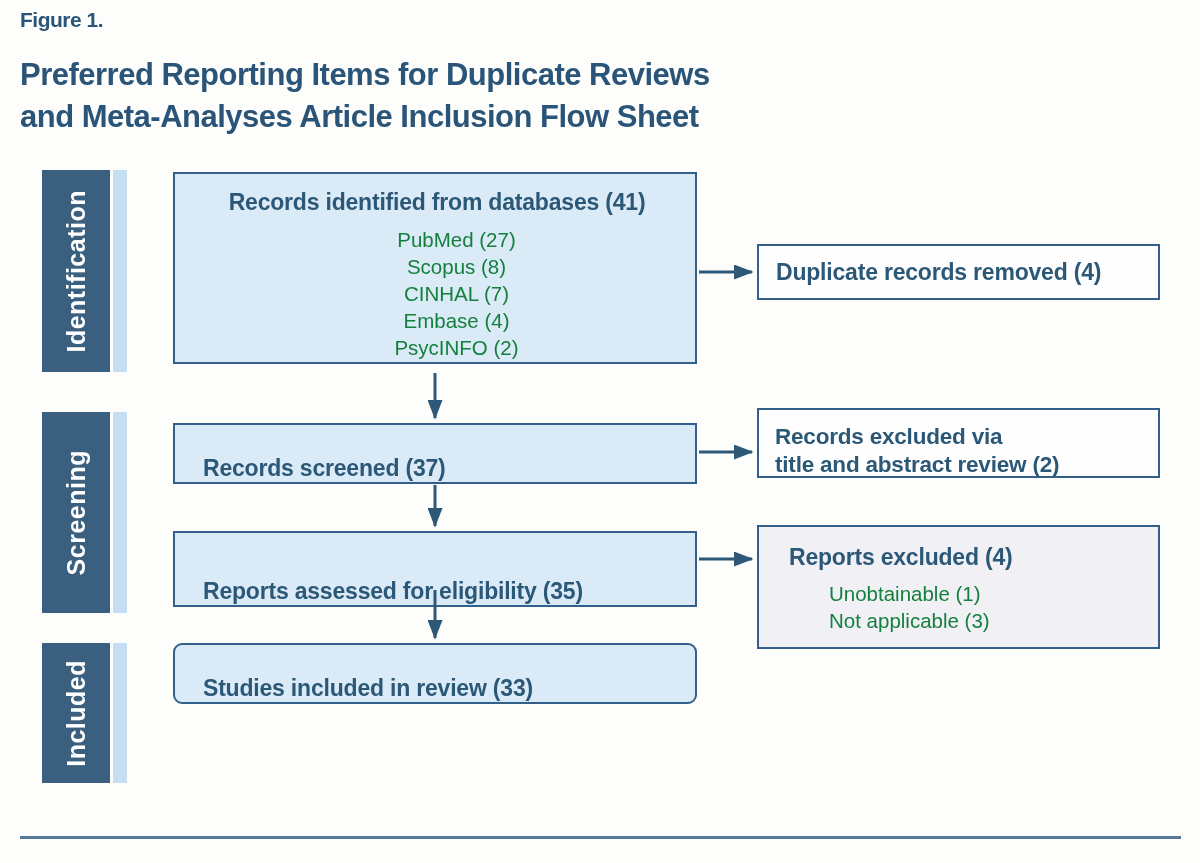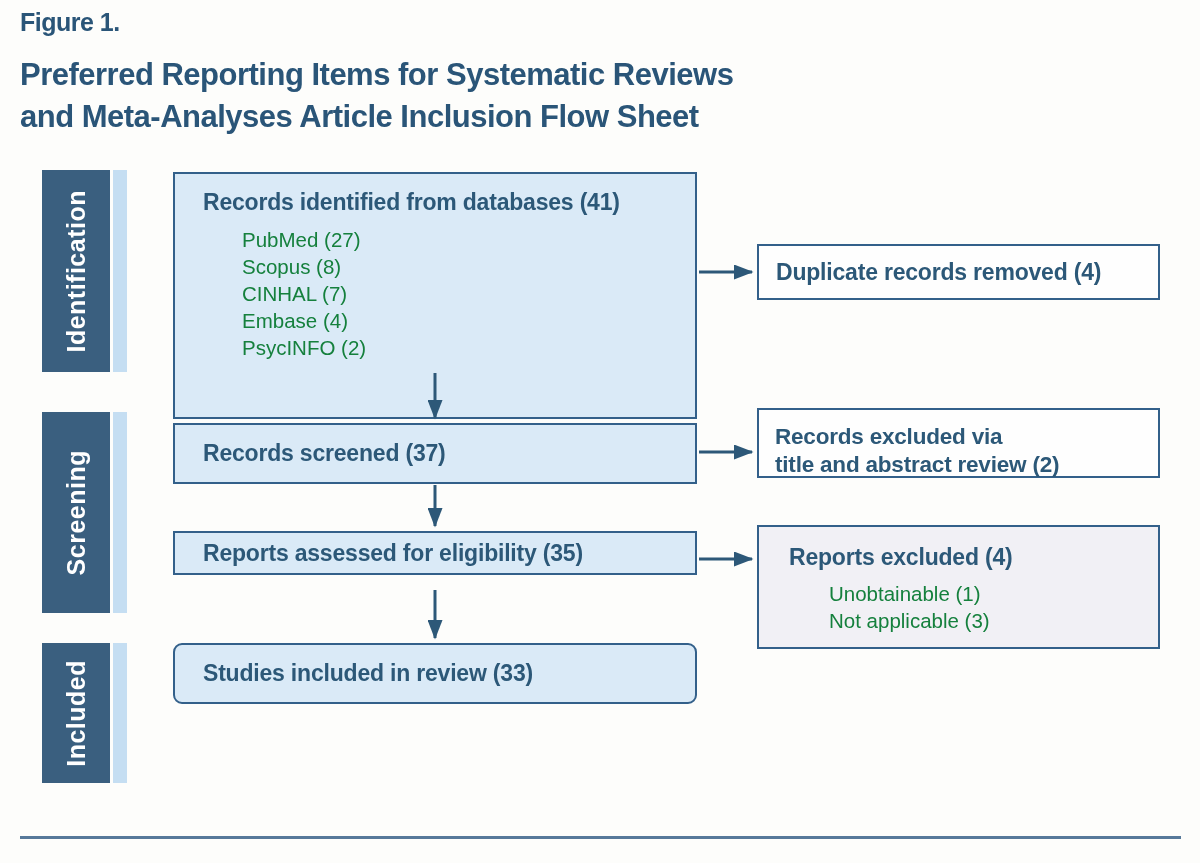--- a/index.html
+++ b/index.html
@@ -6,21 +6,21 @@
   html,body { background:#ffffff; }
   .canvas {
     position:relative; width:1200px; height:863px;
     background:#fdfdfb; overflow:hidden;
     font-family:"Liberation Sans", sans-serif;
   }
 
   
   .figure-label {
     position:absolute; left:20px; top:8px;
-    font-size:25px; font-weight:bold; letter-spacing:-0.5px;
+    font-size:21px; font-weight:bold; letter-spacing:-0.5px;
     color:#2a5578;
   }
   .figure-title {
     position:absolute; left:20px; top:54px;
     font-size:31px; font-weight:bold; letter-spacing:-0.5px;
     line-height:42px; color:#2a5578;
   }
   .figure-title span { display:block; }
 
   
@@ -43,26 +43,26 @@
   .st-incl  { top:643px; height:140px; }
 
   
   .flow-box {
     position:absolute; left:173px; width:524px;
     background:#daeaf7; border:2px solid #33608a;
   }
   .box-title { font-size:23px; font-weight:bold; color:#2c5878; letter-spacing:-0.2px; }
   .box-list { list-style:none; font-size:20.5px; color:#15803d; line-height:27px; }
 
-  .fb-identified { top:172px; height:247px; padding:15px 24px 0 28px; }
+  .fb-identified { top:172px; height:192px; padding:15px 24px 0 28px;text-align:center; }
   .fb-identified .box-list { margin-top:10px; margin-left:39px; }
 
-  .fb-single { display:flex; align-items:center; padding-left:28px; }
+  .fb-single { display:flex; align-items:flex-end; padding-left:28px; }
   .fb-screened { top:423px; height:61px; }
-  .fb-assessed { top:531px; height:44px; }
+  .fb-assessed { top:531px; height:76px; }
   .fb-included { top:643px; height:61px;border-radius:9px; }
 
   
   .side-box {
     position:absolute; left:757px; width:403px;
     border:2px solid #33608a;
   }
   .sb-duplicates {
     top:244px; height:56px; background:#fefefe;
     display:flex; align-items:center; padding-left:17px;
@@ -87,21 +87,21 @@
     background:#57799a;
   }
 </style>
 </head>
 <body>
 
 <div class="canvas">
 
   <div class="figure-label">Figure 1.</div>
   <div class="figure-title">
-    <span>Preferred Reporting Items for Systematic Reviews</span>
+    <span>Preferred Reporting Items for Duplicate Reviews</span>
     <span>and Meta-Analyses Article Inclusion Flow Sheet</span>
   </div>
 
   <div class="stage-dark st-ident">
     <span class="stage-label">Identification</span>
   </div>
   <div class="stage-strip st-ident"></div>
 
   <div class="stage-dark st-screen">
     <span class="stage-label">Screening</span>

